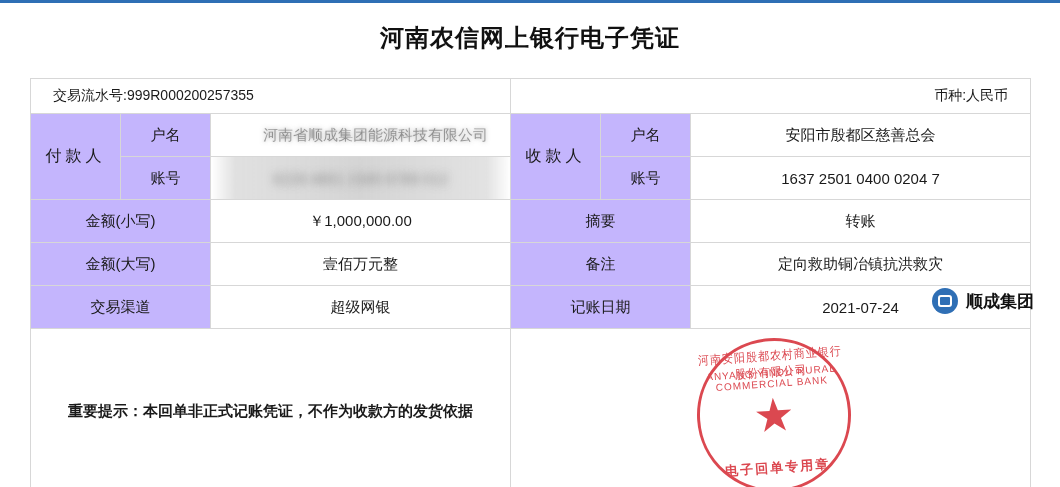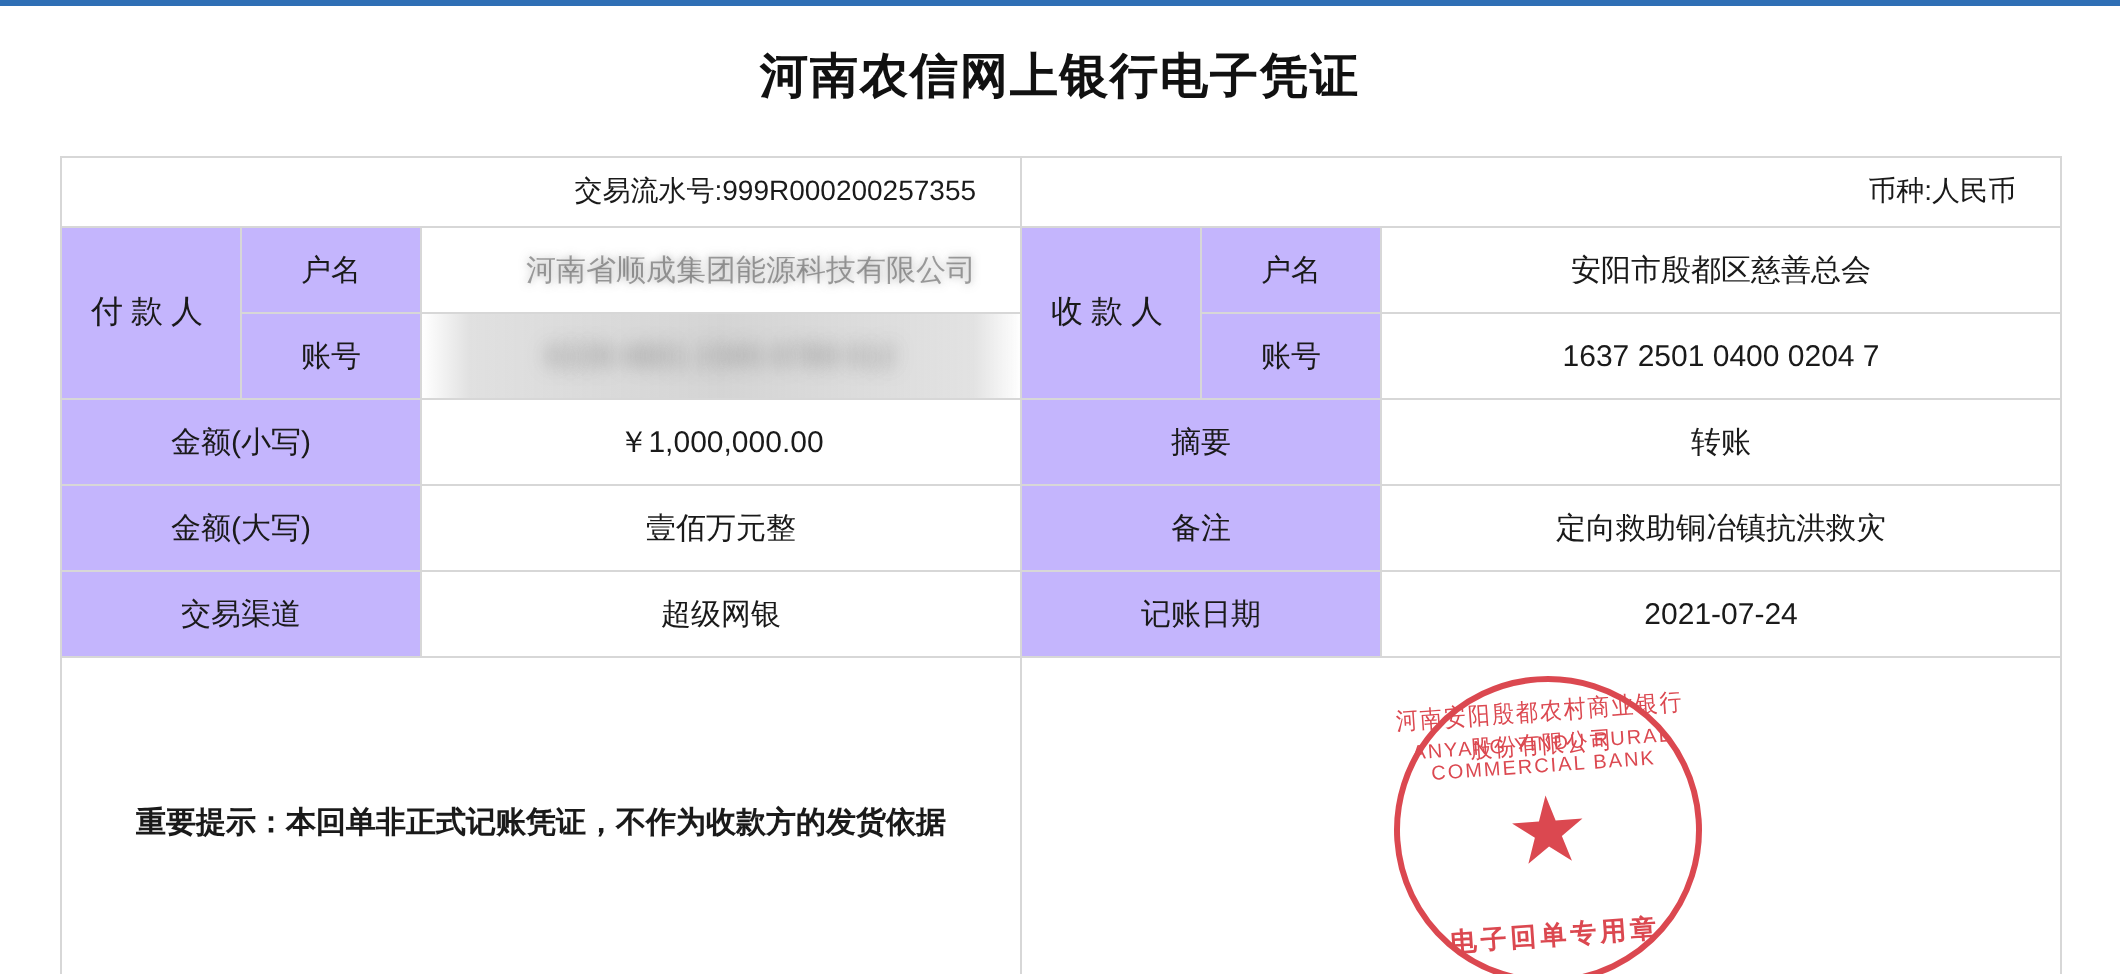--- a/index.html
+++ b/index.html
@@ -55,21 +55,21 @@
   .voucher td {
     border: 1px solid #d7d7d7;
     height: 42px;
     padding: 0 10px;
     text-align: center;
     vertical-align: middle;
     color: #1a1a1a;
   }
   .voucher td.head-row {
     height: 34px;
-    text-align: right;
+    text-align: left;
     padding: 0 22px;
   }
   .serial-cell {
     font-size: 14px;
     color: #222;
   }
   .currency-cell {
     text-align: right !important;
     font-size: 14px;
     color: #222;
@@ -283,14 +283,18 @@
             <div class="arc-top">河南安阳殷都农村商业银行股份有限公司</div>
             <div class="arc-top2">ANYANG YINDU RURAL COMMERCIAL BANK</div>
             <div class="star">★</div>
             <div class="arc-bottom">电子回单专用章</div>
           </div>
         </td>
       </tr>
     </tbody>
   </table>
 
+  <div class="account-badge">
+    <span class="logo"></span>
+    <span class="name">顺成集团</span>
+  </div>
 
 </div>
 
 </body></html>

